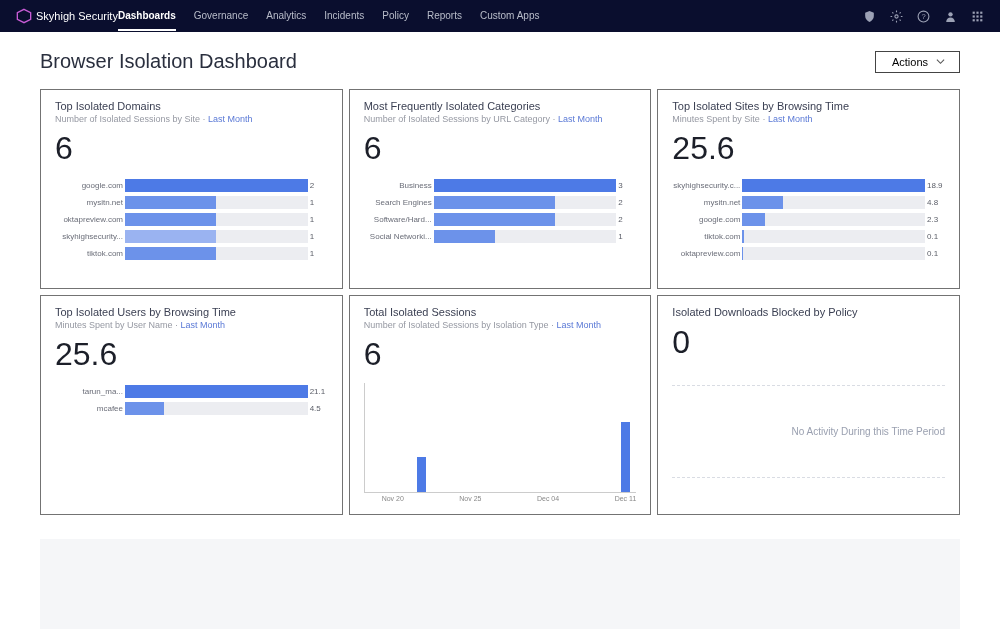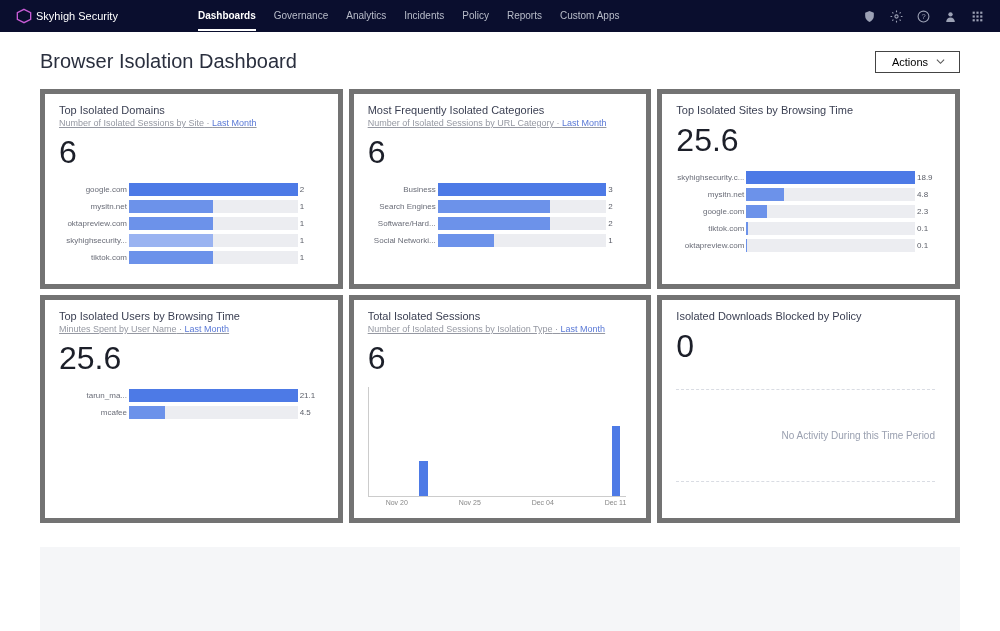--- a/index.html
+++ b/index.html
@@ -1,32 +1,32 @@
 <!DOCTYPE html>
 <html><head>
 <meta charset="utf-8">
 <style>
 * { margin: 0; padding: 0; box-sizing: border-box; }
 body { font-family: -apple-system, BlinkMacSystemFont, "Segoe UI", Arial, sans-serif; background: #fff; color: #333; font-size: 12px; }
 .topbar { background: #0a0e2e; height: 32px; display: flex; align-items: center; padding: 0 16px; justify-content: space-between; }
 .topbar-left { display: flex; align-items: center; gap: 0; }
 .logo-shape { width: 16px; height: 16px; display: inline-block; }
 .brand { color: #fff; font-size: 11px; font-weight: 500; margin-left: 4px; }
-.navmenu { display: flex; gap: 18px; margin-left: 80px; }
+.navmenu { display: flex; gap: 18px; }
 .navmenu a { color: #b8bcc9; text-decoration: none; font-size: 10px; padding: 8px 0; }
 .navmenu a.active { color: #fff; border-bottom: 2px solid #fff; font-weight: 600; }
 .topbar-right { display: flex; align-items: center; gap: 14px; }
 .top-icon { width: 13px; height: 13px; fill: #9ca1b5; cursor: pointer; }
 .page-header { display: flex; justify-content: space-between; align-items: center; padding: 18px 40px 10px 40px; }
 .page-title { font-size: 20px; font-weight: 400; color: #2a2f3e; }
 .actions-btn { border: 1px solid #444; background: #fff; padding: 4px 14px 4px 16px; font-size: 11px; cursor: pointer; display: flex; align-items: center; gap: 8px; }
 .dashboard { padding: 6px 40px 20px 40px; display: grid; grid-template-columns: repeat(3, 1fr); gap: 6px; }
-.card { border: 5px solid #737373; background: #fff; padding: 10px 20px 12px 14px; min-height: 200px; }
+.card { border: 1px solid #737373; background: #fff; padding: 10px 14px 12px 14px; min-height: 200px; }
 .card-title { font-size: 11px; color: #3a3f52; margin-bottom: 2px; }
-.card-sub { font-size: 9px; color: #9598a2; text-decoration: underline; }
+.card-sub { font-size: 9px; color: #9598a2; }
 .card-sub .period { color: #5a79d6; }
 .big-num { font-size: 32px; font-weight: 300; color: #1c1f29; margin: 6px 0 10px 0; }
 .hbar-row { display: flex; align-items: center; height: 17px; gap: 0; }
 .hbar-label { width: 70px; text-align: right; font-size: 8px; color: #6a6d78; white-space: nowrap; overflow: hidden; text-overflow: ellipsis; padding-right: 2px; }
 .hbar-track { flex: 1; background: #ecedf1; height: 13px; position: relative; }
 .hbar-fill { position: absolute; left: 0; top: 0; bottom: 0; background: #4d7ae6; }
 .hbar-val { width: 20px; font-size: 8px; color: #5a5d67; text-align: left; padding-left: 2px; }
 .no-activity { color: #9aa0b0; font-size: 10px; text-align: right; padding: 40px 0; border-top: 1px dashed #d9dce3; border-bottom: 1px dashed #d9dce3; margin-top: 24px; }
 .colchart { height: 110px; display: flex; align-items: flex-end; gap: 2px; padding: 4px 6px 0 18px; border-left: 1px solid #ccc; border-bottom: 1px solid #ccc; position: relative; margin-top: 4px; }
 .colchart .col { flex: 1; background: #4d7ae6; }
@@ -170,20 +170,21 @@
           <div class="hbar-track">
             <div class="hbar-fill" style="width: 33.3333%; background: rgb(108, 146, 234);"></div>
           </div>
           <div class="hbar-val">1</div>
         </div>
       </div>
   </div>
 
   <div class="card">
     <div class="card-title">Top Isolated Sites by Browsing Time</div>
+    <div class="card-sub"><span>Minutes Spent by Site</span> · <span class="period">Last Month</span></div>
     <div class="big-num">25.6</div>
     <div class="hbars">
         <div class="hbar-row">
           <div class="hbar-label">skyhighsecurity.c...</div>
           <div class="hbar-track">
             <div class="hbar-fill" style="width: 100%; background: rgb(77, 122, 230);"></div>
           </div>
           <div class="hbar-val">18.9</div>
         </div>
         <div class="hbar-row">

